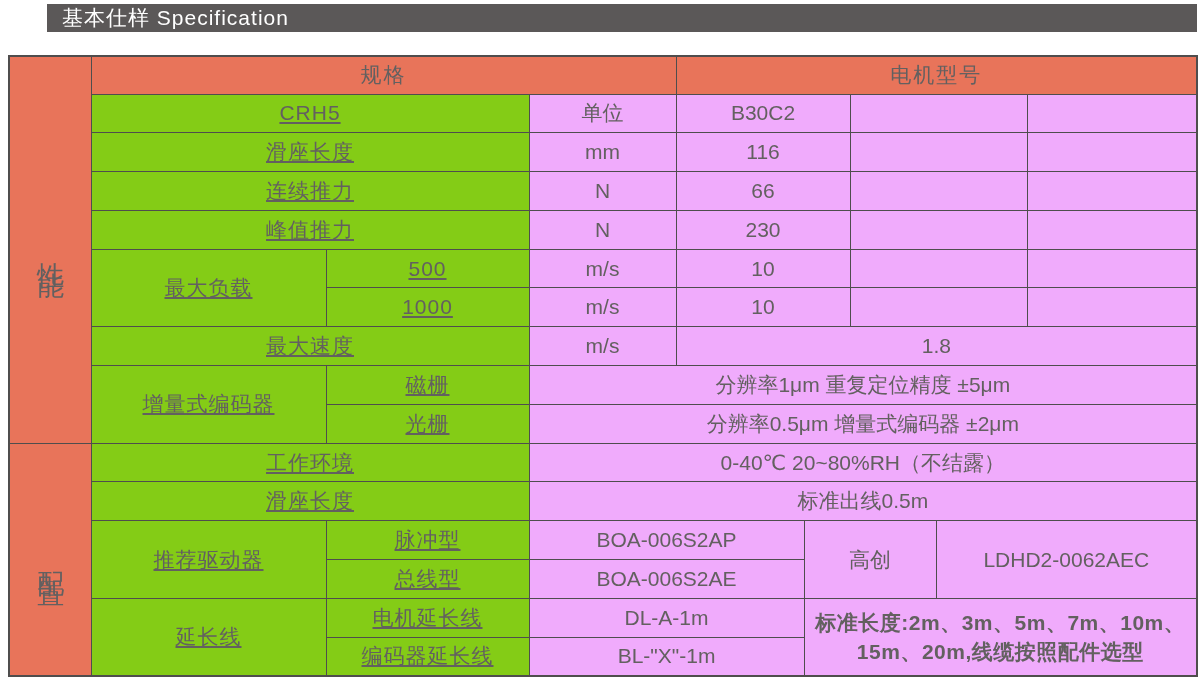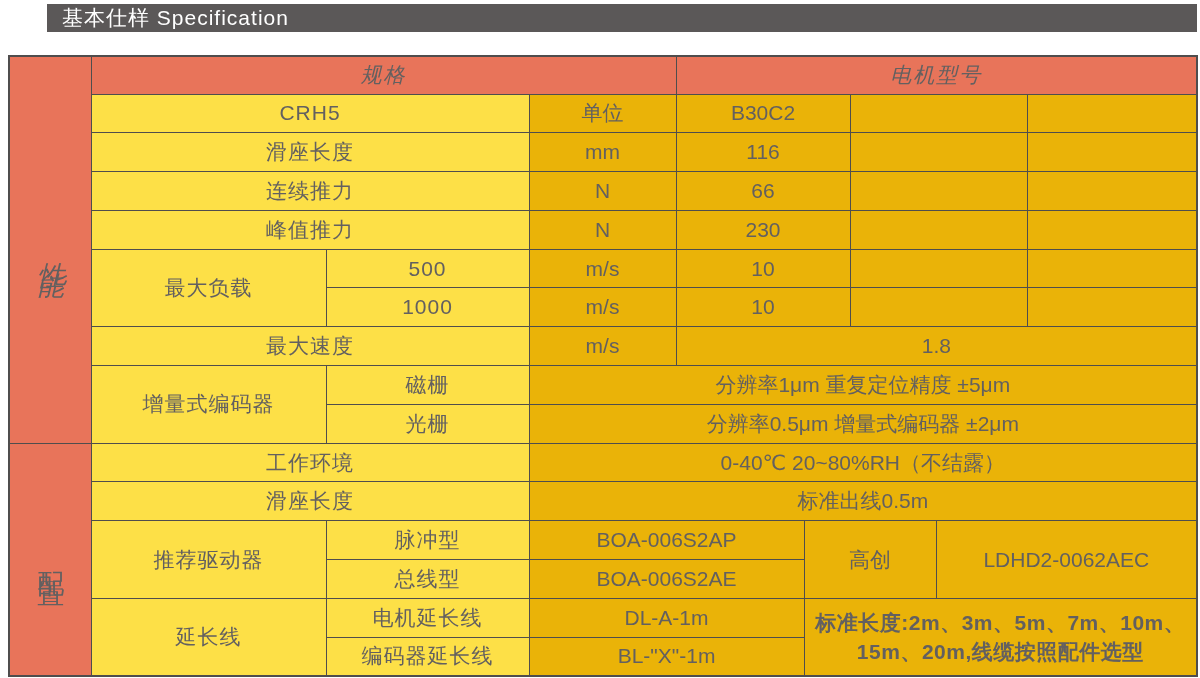--- a/index.html
+++ b/index.html
@@ -27,30 +27,30 @@
     position:absolute; left:8px; top:55px; width:1188px;
     border-collapse:collapse; table-layout:fixed;
     border:2px solid #4F4D4D;
   }
   table.spec td {
     border:1.5px solid #4F4D4D;
     text-align:center; vertical-align:middle;
     padding:0; overflow:hidden;
     font-size:21px; color:#636060;
   }
-  tr.hrow  { height:38px;font-style:italic; }
+  tr.hrow  { height:38px; }
   tr.drow  { height:38.8px; }
   td.section { background:#E8745A; color:#ffffff; }
   td.section .vtext {
     writing-mode:vertical-rl; text-orientation:upright;
     font-size:27px; letter-spacing:9px; margin:0 auto; line-height:1;
   }
   td.head { background:#E8745A; color:#ffffff; font-size:23px; letter-spacing:2px; }
-  td.lbl  { background:#fde047; color:#575353; letter-spacing:1px; }
-  td.val  { background:#eab308; }
+  td.lbl  { background:#84cc16; color:#575353; letter-spacing:1px;text-decoration:underline; }
+  td.val  { background:#f0abfc; }
   td.note {
     font-size:17px; line-height:1.4; text-align:left;
     padding:0 14px; letter-spacing:0.5px;font-weight:bold;
   }
 </style>
 </head>
 <body>
 
 <div class="titlebar">
   <div class="title-square"></div>

